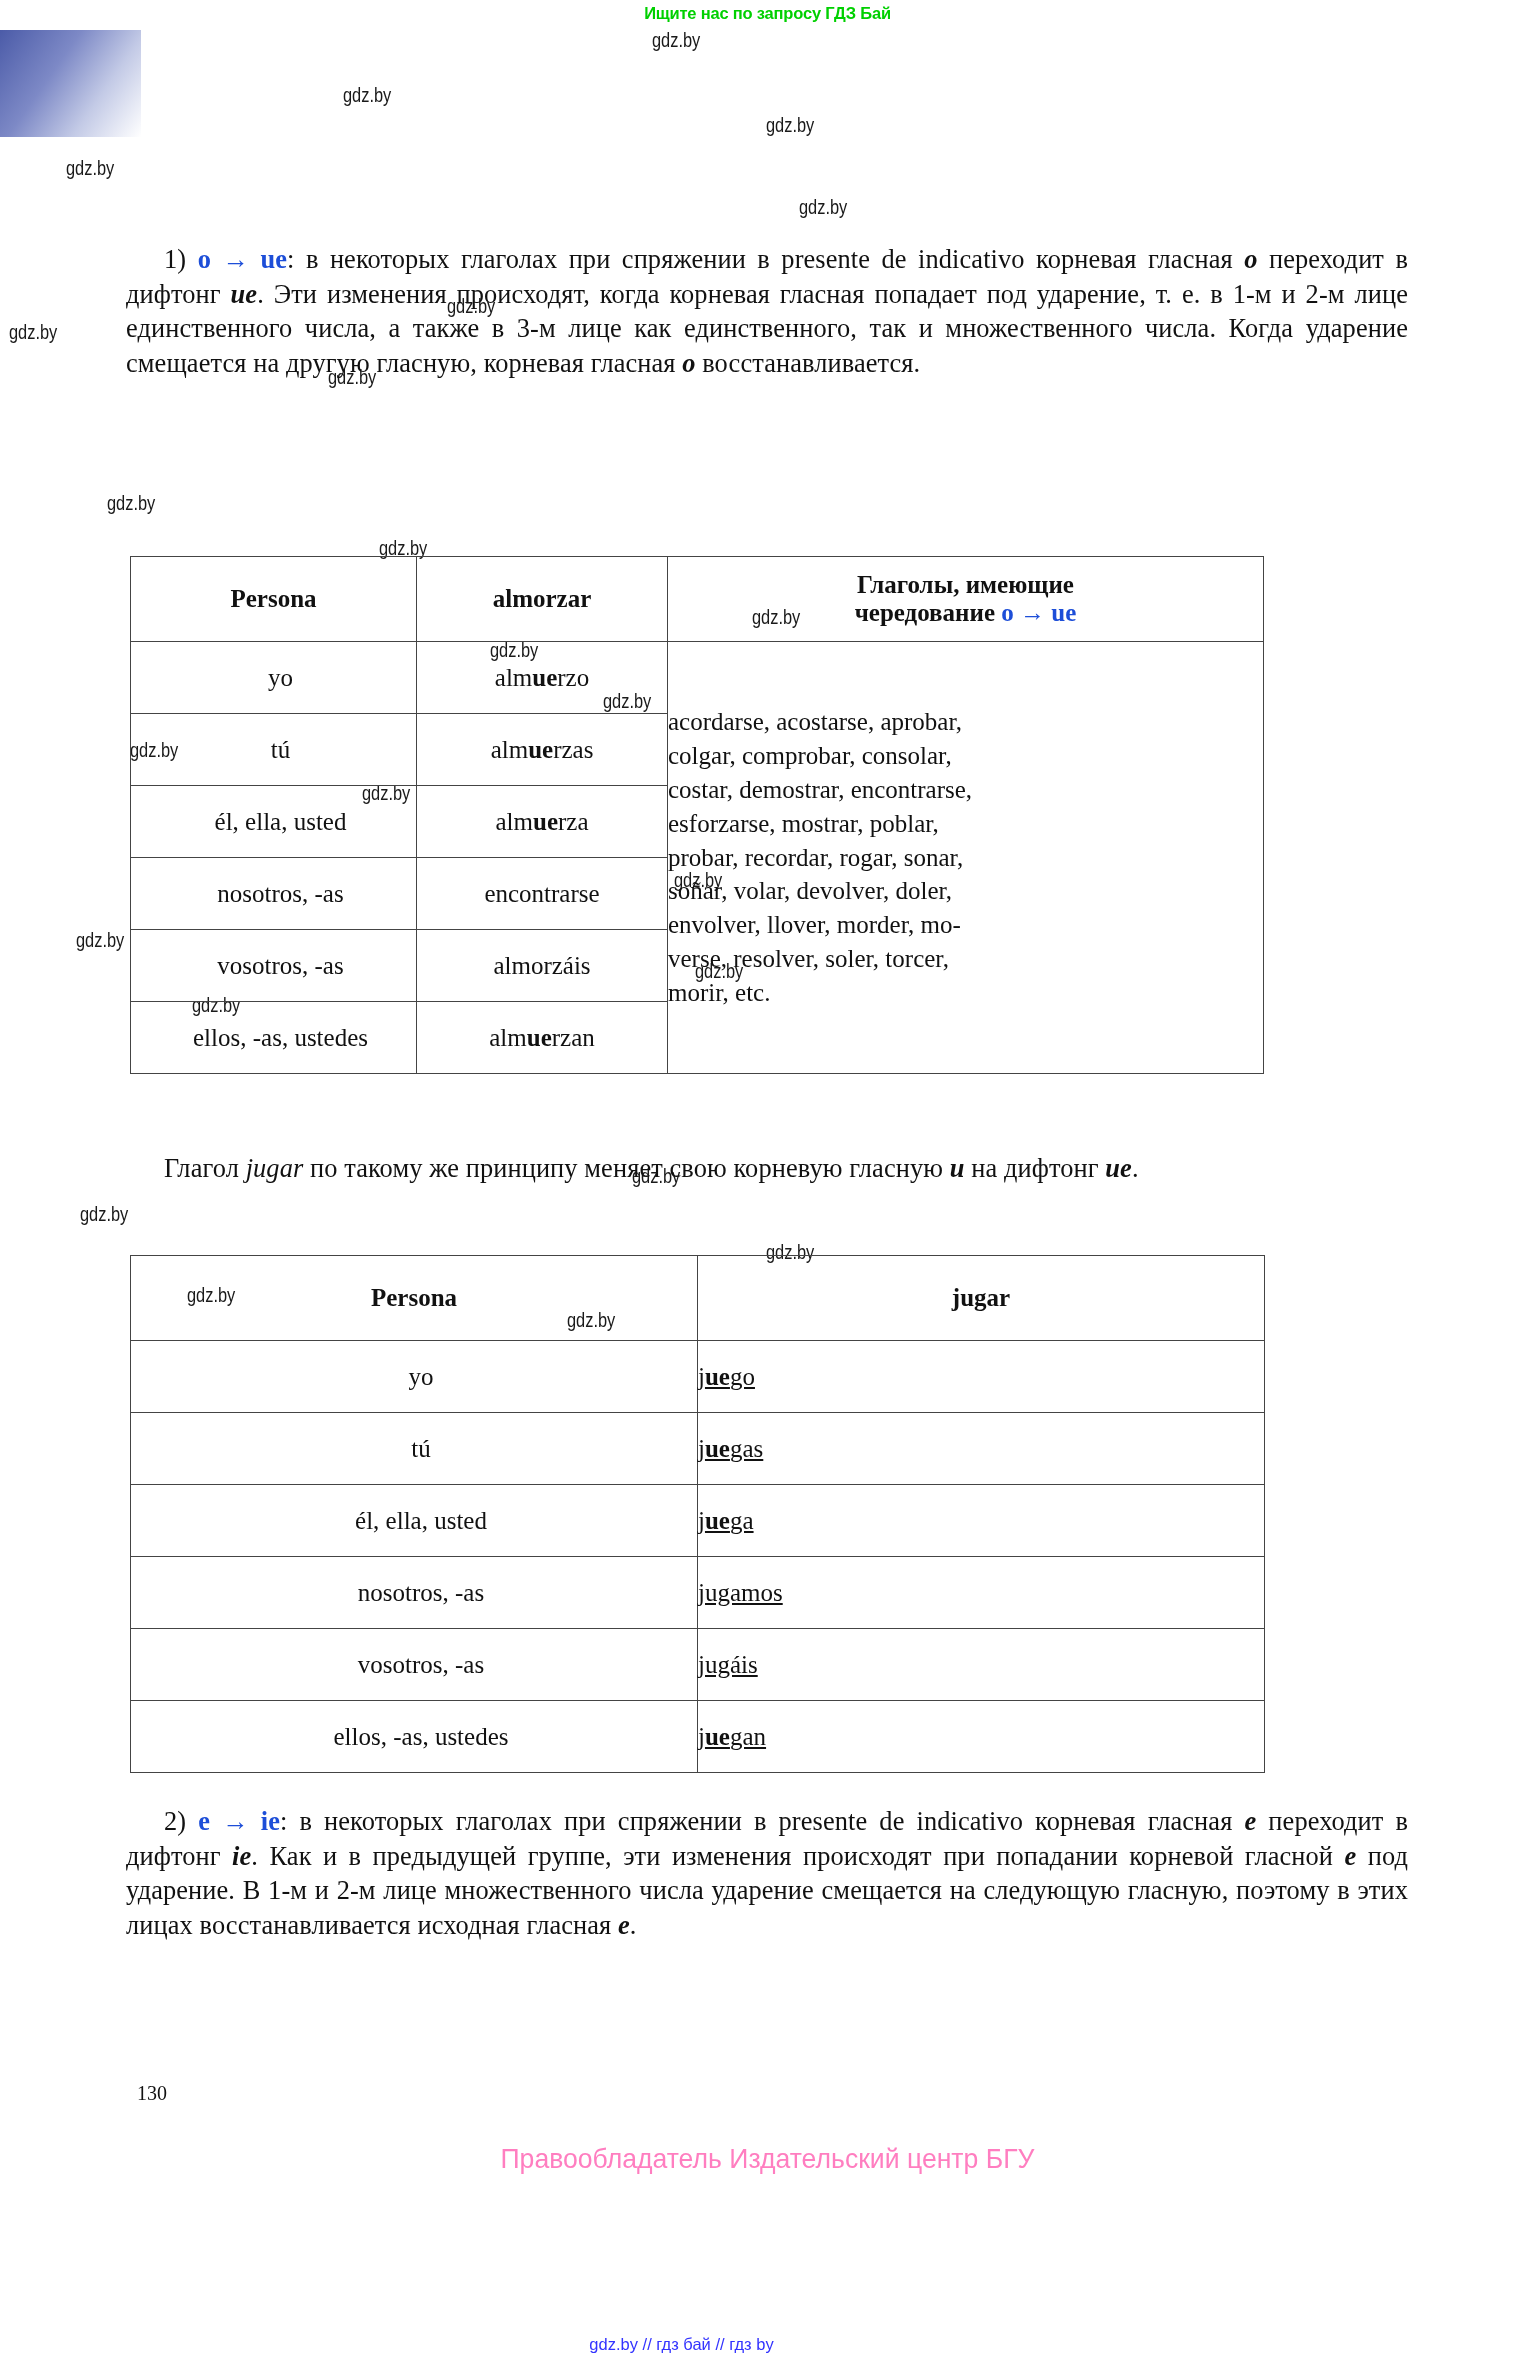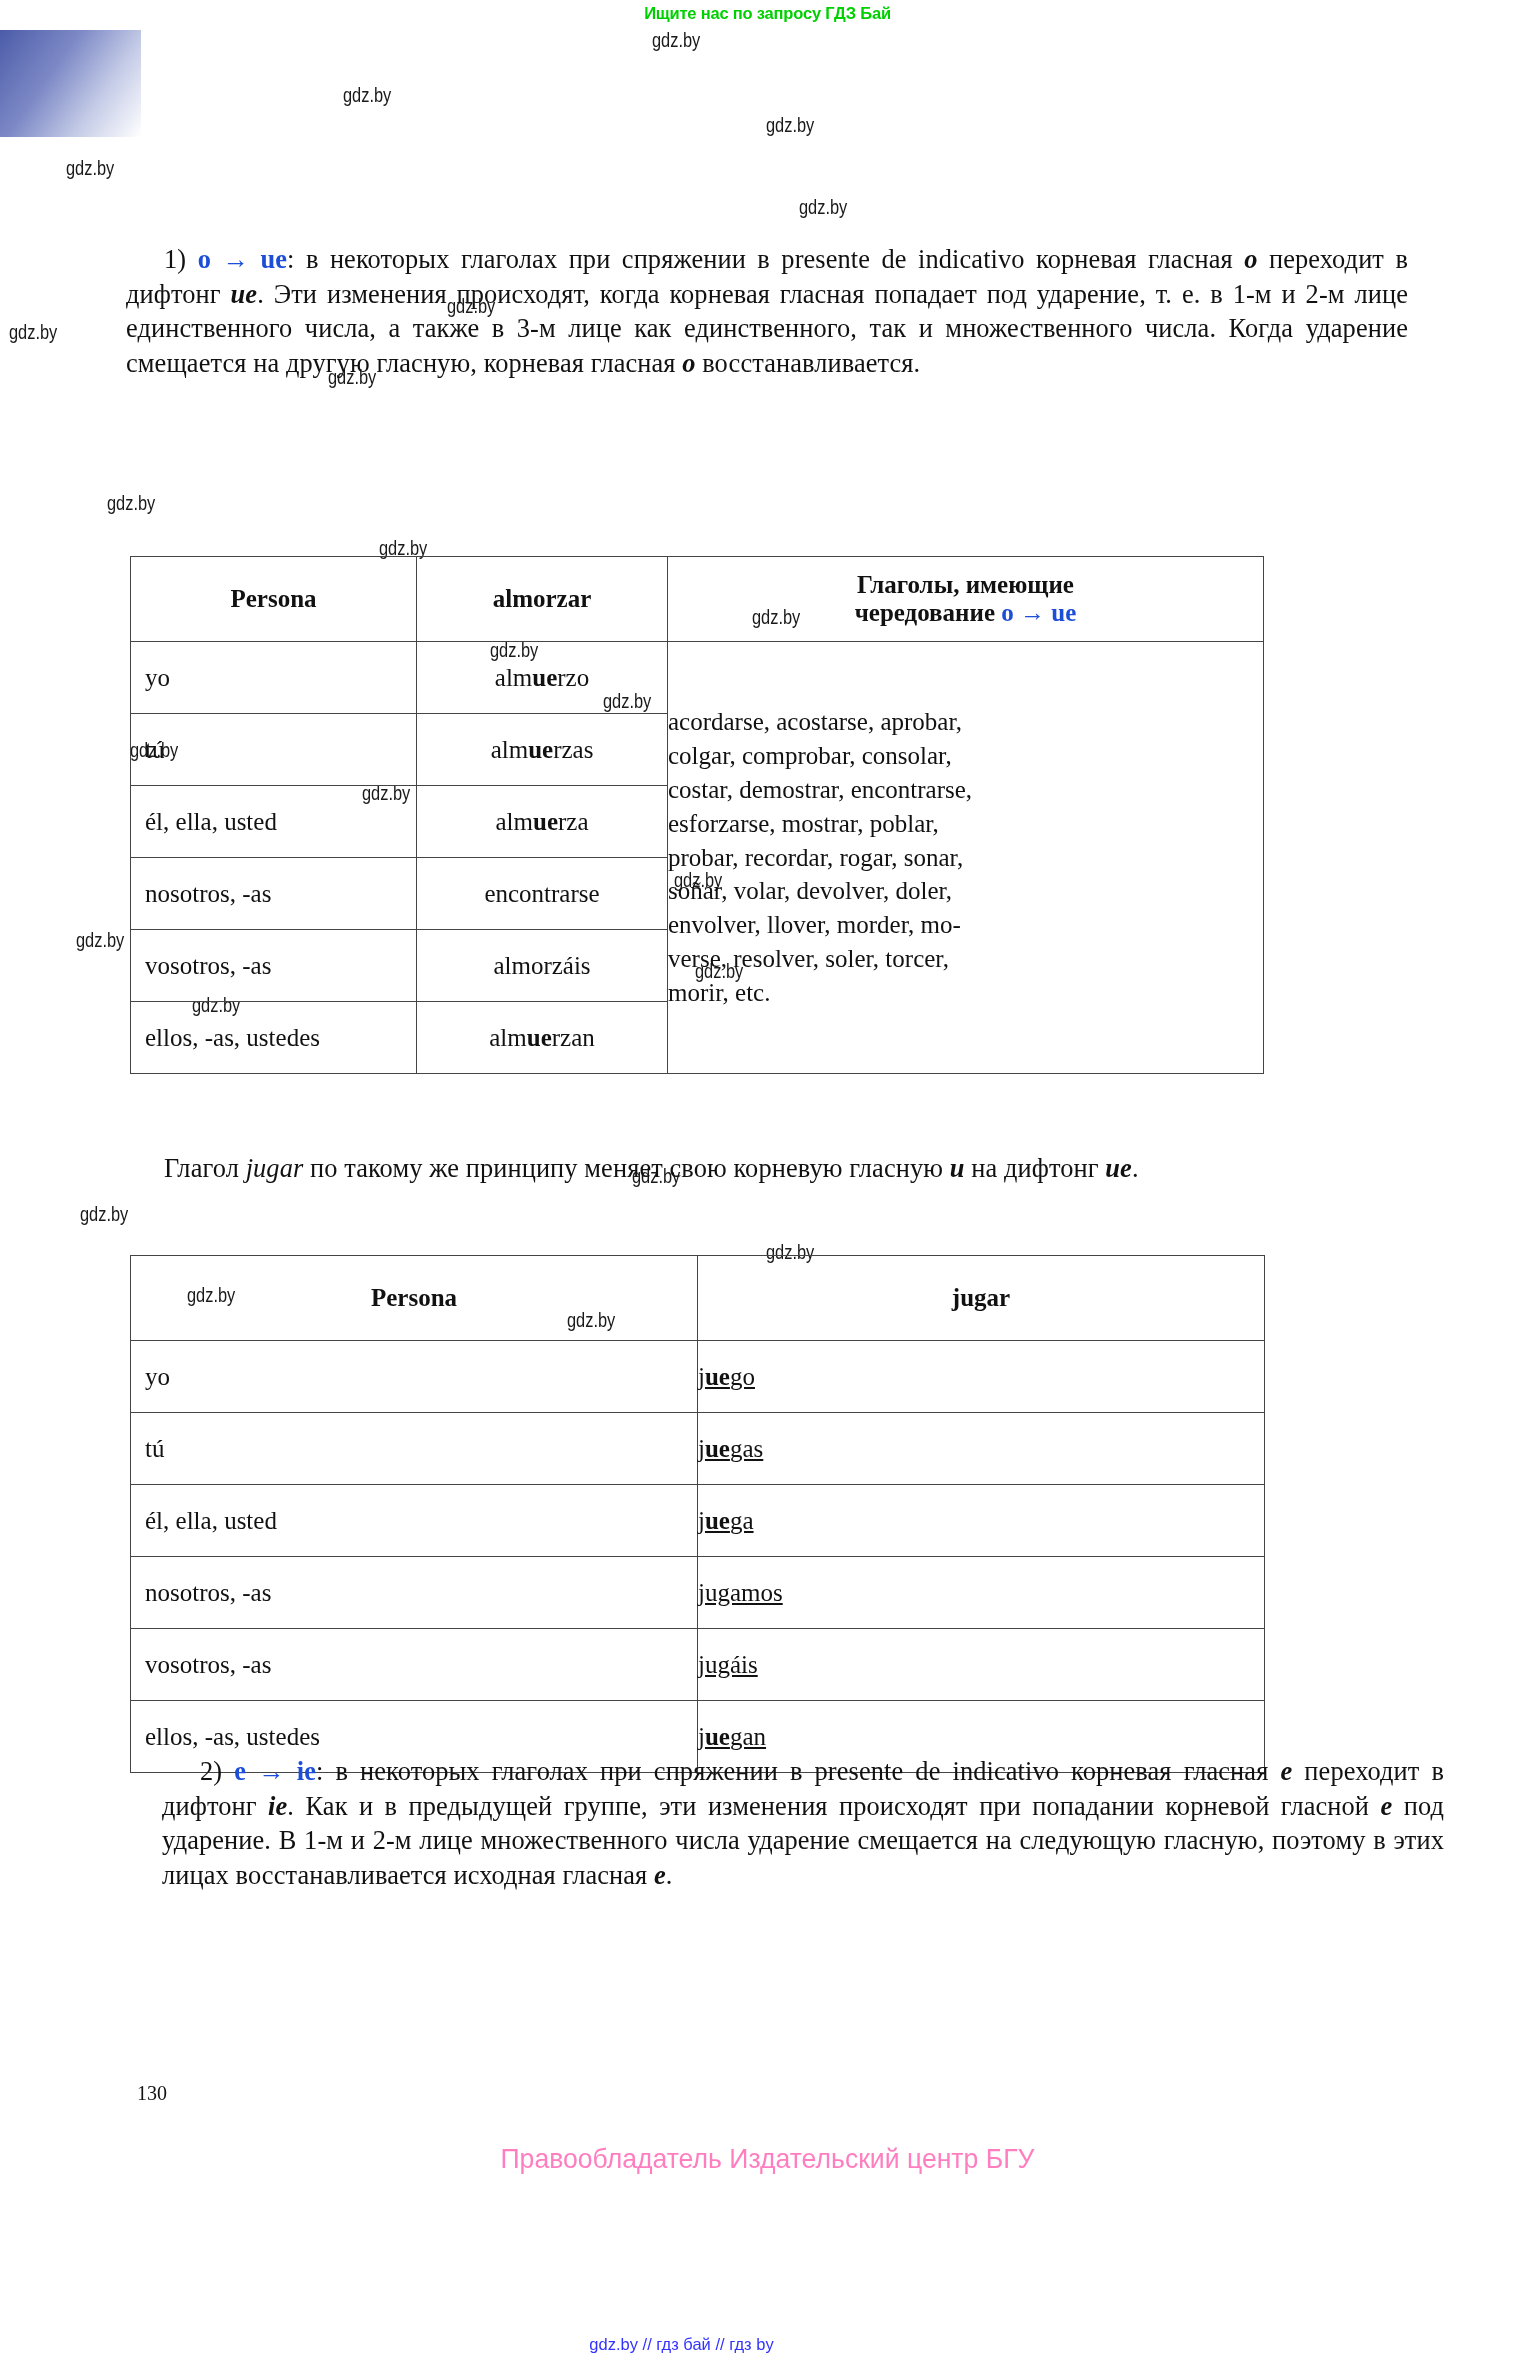--- a/index.html
+++ b/index.html
@@ -83,21 +83,21 @@
     vertical-align: middle;
   }
   table.conj th {
     font-weight: 700;
     text-align: center;
     height: 85px;
   }
   table.conj td.persona {
     padding-left: 14px;
     height: 72px;
-    text-align: left;
+    text-align: center;
   }
   table.conj td.form {
     text-align: center;
     height: 72px;
   }
   .verblist {
     font-size: 25px;
     line-height: 1.355;
     text-align: justify;
     text-justify: inter-word;
@@ -114,21 +114,21 @@
 
   
   #table2 { position: absolute; left: 130px; top: 1255px; }
   #table2 col.d1 { width: 567px; }
   #table2 col.d2 { width: 567px; }
   #table2 td.form { text-align: left; text-decoration: underline; }
 
   
   #para1 { position: absolute; left: 126px; top: 242px; width: 1282px; }
   #para2 { position: absolute; left: 126px; top: 1151px; width: 1282px; }
-  #para3 { position: absolute; left: 126px; top: 1754px; width: 1282px; margin-left: 36px; }
+  #para3 { position: absolute; left: 126px; top: 1804px; width: 1282px; }
 
   
   #page-number {
     position: absolute;
     left: 137px;
     top: 2082px;
     font-size: 20px;
     color: #111;
   }
   #copyright {

